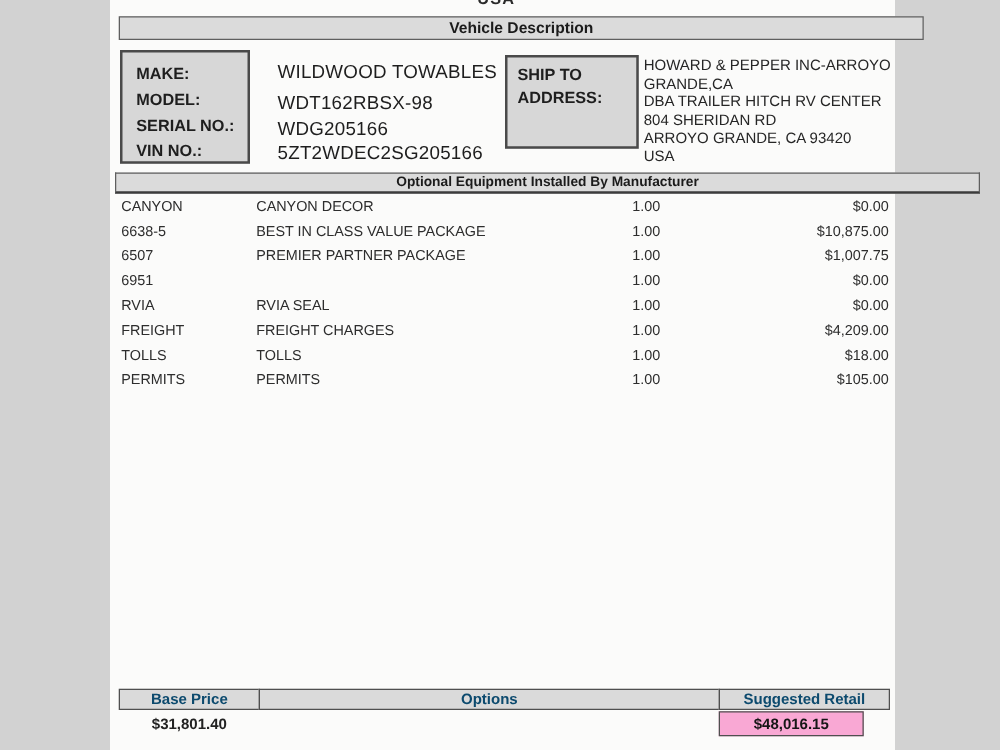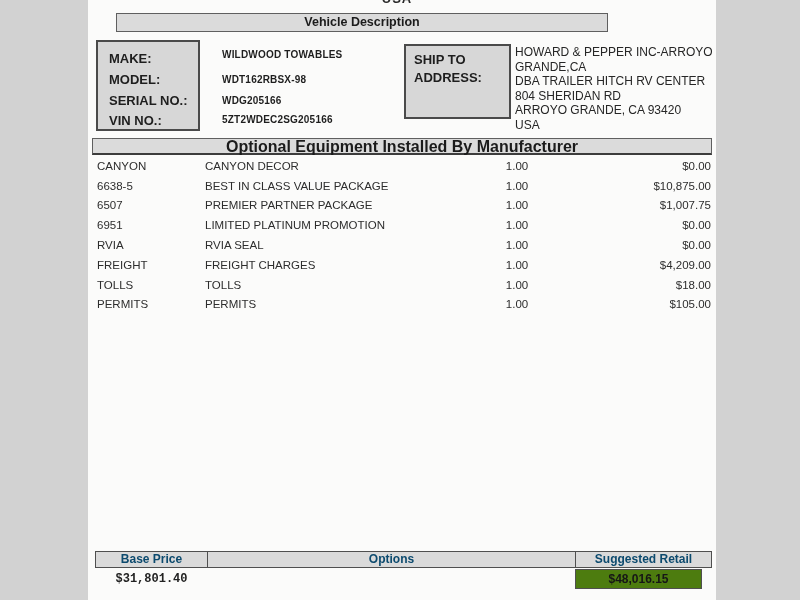--- a/index.html
+++ b/index.html
@@ -34,27 +34,27 @@
     position: absolute;
     background: #dbdbdb;
     border: 1px solid #5f5f5f;
     text-align: center;
     font-weight: bold;
     color: #1b1b1b;
     box-sizing: border-box;
   }
   .vd-bar {
     left: 7px; top: 13px;
-    width: 492px; height: 19px;
-    font-size: 12.5px; line-height: 17px; margin-left: 21px;
+    width: 644px; height: 19px;
+    font-size: 12.5px; line-height: 17px;
   }
   .equip-bar {
     left: 4px; top: 138px;
-    width: 620px; height: 17px;
-    font-size: 16px; line-height: 15px;
+    width: 692px; height: 17px;
+    font-size: 11px; line-height: 15px;
     border-bottom: 2px solid #3c3c3c;
   }
   
   .gray-box {
     position: absolute;
     background: #d7d7d7;
     border: 2px solid #4a4a4a;
     box-sizing: border-box;
   }
   .make-box { left: 8px; top: 40px; width: 104px; height: 91px; padding-left: 17px; }
@@ -62,21 +62,21 @@
     position: absolute; left: 11px;
     font-size: 13px; font-weight: bold; white-space: nowrap;
   }
   .make-box .lbl:nth-child(1) { top: 9px; }
   .make-box .lbl:nth-child(2) { top: 30px; }
   .make-box .lbl:nth-child(3) { top: 51px; }
   .make-box .lbl:nth-child(4) { top: 71px; }
 
   .veh-val {
     position: absolute; left: 134px;
-    font-size: 10px; font-weight: bold; white-space: nowrap;
+    font-size: 15px; font-weight: normal; white-space: nowrap;
     letter-spacing: 0.2px;
   }
   .vv-make   { top: 49px; }
   .vv-model  { top: 74px; }
   .vv-serial { top: 95px; }
   .vv-vin    { top: 114px; }
 
   .ship-box { left: 316px; top: 44px; width: 107px; height: 75px; }
   .ship-box .lbl {
     position: absolute; left: 8px;
@@ -111,26 +111,26 @@
     color: #0c4a6e;
   }
   .fc-base      { left: 7px;   width: 113px; }
   .fc-options   { left: 119px; width: 369px; }
   .fc-suggested { left: 487px; width: 137px; }
 
   .foot-val {
     position: absolute; top: 572px;
     font-size: 12px; text-align: center; color: #222;
   }
-  .fv-base    { left: 7px;   width: 113px; font-weight: bold; font-family: Liberation Mono, monospace; }
+  .fv-base    { left: 7px;   width: 113px; font-weight: bold; }
   .fv-options { left: 119px; width: 369px; font-weight: normal; }
   .fv-suggested-box {
     position: absolute; left: 487px; top: 569px;
-    width: 127px; height: 20px;
-    background: #4d7c0f;
+    width: 116px; height: 20px;
+    background: #f9a8d4;
     border: 1px solid #4f4f4f;
     box-sizing: border-box;
     font-size: 12px; font-weight: bold;
     text-align: center; line-height: 18px;
     color: #161616;
   }
 </style>
 </head>
 <body>
 
@@ -183,21 +183,20 @@
         <span class="cell-price">$10,875.00</span>
       </div>
       <div class="equip-row">
         <span class="cell-code">6507</span>
         <span class="cell-desc">PREMIER PARTNER PACKAGE</span>
         <span class="cell-qty">1.00</span>
         <span class="cell-price">$1,007.75</span>
       </div>
       <div class="equip-row">
         <span class="cell-code">6951</span>
-        <span class="cell-desc">LIMITED PLATINUM PROMOTION</span>
         <span class="cell-qty">1.00</span>
         <span class="cell-price">$0.00</span>
       </div>
       <div class="equip-row">
         <span class="cell-code">RVIA</span>
         <span class="cell-desc">RVIA SEAL</span>
         <span class="cell-qty">1.00</span>
         <span class="cell-price">$0.00</span>
       </div>
       <div class="equip-row">

